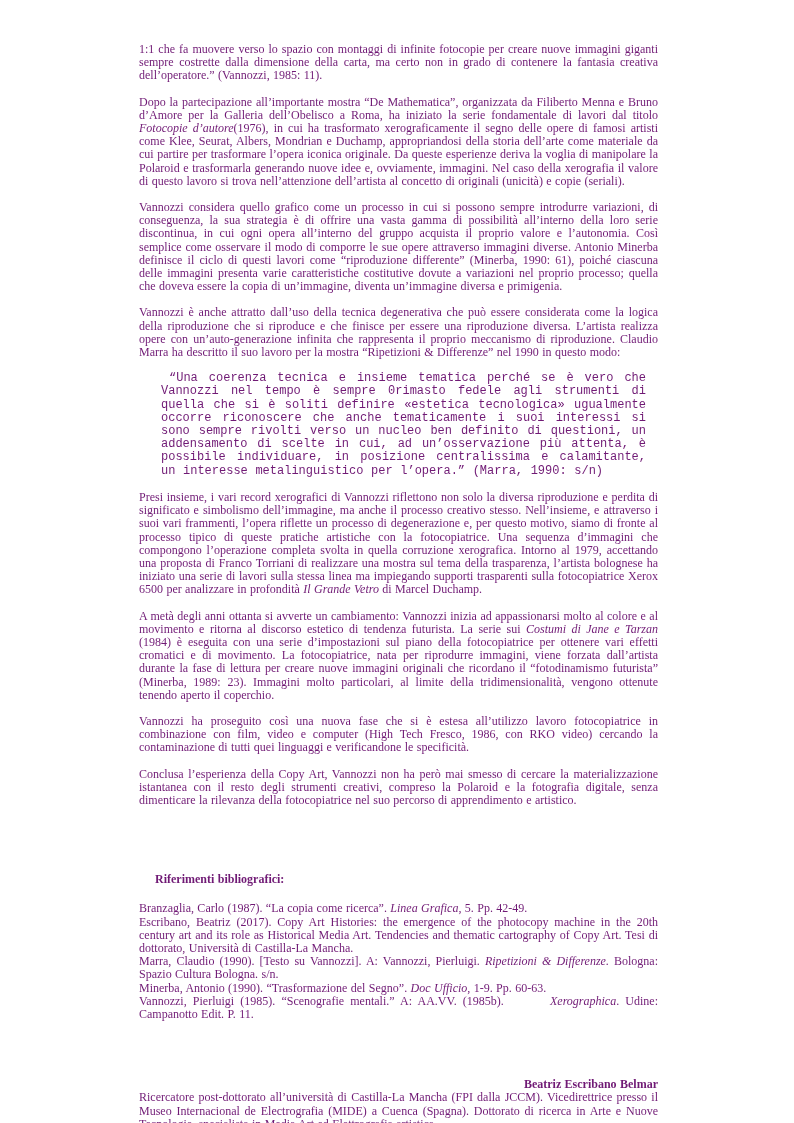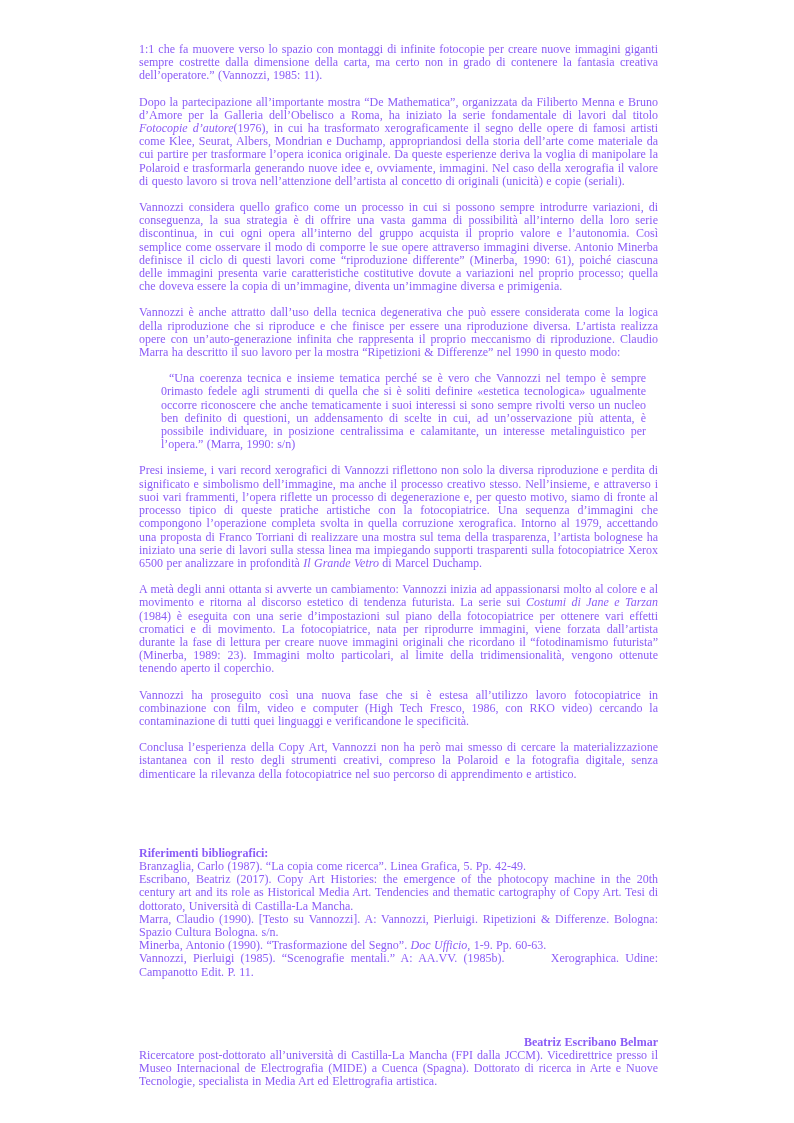--- a/index.html
+++ b/index.html
@@ -12,38 +12,39 @@
     width: 656px;
     height: 1123px;
     margin: 0 auto;
     background: #ffffff;
     box-sizing: border-box;
     padding: 43px 67px 0 70px;
     overflow: hidden;
     font-family: "Liberation Serif", "DejaVu Serif", serif;
     font-size: 12px;
     line-height: 13.2px;
-    color: #8b5cf6;
+    color: #701a75;
     text-align: justify;
     word-spacing: 0.4px;
   }
   .page p { margin: 0 0 13px 0; }
   .quote-block {
     margin-left: 25px;
   }
   .quote-block.marra {
     margin-left: 22px;
     margin-right: 12px;
     text-indent: 8px;
+    font-family: Liberation Mono, monospace;
   }
   .plist p { margin: 0 0 13px 0; }
   .biblio-section { margin-top: 66px; }
   .biblio-title {
     font-weight: bold;
-    margin: 0 !important;
+    margin: 16px !important;
     text-align: left;
   }
   .biblio-list p { margin: 0 !important; }
   .author-section { margin-top: 57px; }
   .author-name {
     font-weight: bold;
     margin: 0 !important;
     text-align: right;
   }
   .author-bio { margin: 0 !important; }
@@ -66,25 +67,25 @@
   <div class="plist">
       <p><span>Presi insieme, i vari record xerografici di Vannozzi riflettono non solo la diversa riproduzione e perdita di significato e simbolismo dell’immagine, ma anche il processo creativo stesso. Nell’insieme, e attraverso i suoi vari frammenti, l’opera riflette un processo di degenerazione e, per questo motivo, siamo di fronte al processo tipico di queste pratiche artistiche con la fotocopiatrice. Una sequenza d’immagini che compongono l’operazione completa svolta in quella corruzione xerografica. Intorno al 1979, accettando una proposta di Franco Torriani di realizzare una mostra sul tema della trasparenza, l’artista bolognese ha iniziato una serie di lavori sulla stessa linea ma impiegando supporti trasparenti sulla fotocopiatrice Xerox 6500 per analizzare in profondità </span><span style="font-style: italic;">Il Grande Vetro</span><span> di Marcel Duchamp.</span></p>
       <p><span>A metà degli anni ottanta si avverte un cambiamento: Vannozzi inizia ad appassionarsi molto al colore e al movimento e ritorna al discorso estetico di tendenza futurista. La serie sui </span><span style="font-style: italic;">Costumi di Jane e Tarzan</span><span> (1984) è eseguita con una serie d’impostazioni sul piano della fotocopiatrice per ottenere vari effetti cromatici e di movimento. La fotocopiatrice, nata per riprodurre immagini, viene forzata dall’artista durante la fase di lettura per creare nuove immagini originali che ricordano il “fotodinamismo futurista” (Minerba, 1989: 23). Immagini molto particolari, al limite della tridimensionalità, vengono ottenute tenendo aperto il coperchio.</span></p>
       <p><span>Vannozzi ha proseguito così una nuova fase che si è estesa all’utilizzo lavoro fotocopiatrice in combinazione con film, video e computer (</span><span style="">High Tech Fresco</span><span>, 1986, con RKO video) cercando la contaminazione di tutti quei linguaggi e verificandone le specificità.</span></p>
       <p><span>Conclusa l’esperienza della Copy Art, Vannozzi non ha però mai smesso di cercare la materializzazione istantanea con il resto degli strumenti creativi, compreso la Polaroid e la fotografia digitale, senza dimenticare la rilevanza della fotocopiatrice nel suo percorso di apprendimento e artistico.</span></p>
     </div>
 
   <div class="biblio-section">
     <p class="biblio-title">Riferimenti bibliografici:</p>
     <div class="biblio-list">
-        <p><span>Branzaglia, Carlo (1987). “La copia come ricerca”. </span><span style="">Linea Grafica</span><span>, 5. Pp. 42-49.</span></p>
+        <p><span>Branzaglia, Carlo (1987). “La copia come ricerca”. </span><span style="font-style: italic;">Linea Grafica</span><span>, 5. Pp. 42-49.</span></p>
         <p><span>Escribano, Beatriz (2017). Copy Art Histories: the emergence of the photocopy machine in the 20th century art and its role as Historical Media Art. Tendencies and thematic cartography of Copy Art. Tesi di dottorato, Università di Castilla-La Mancha.</span></p>
-        <p><span>Marra, Claudio (1990). [Testo su Vannozzi]. A: Vannozzi, Pierluigi. </span><span style=" margin-top: 29px;">Ripetizioni &amp; Differenze.</span><span> Bologna: Spazio Cultura Bologna. s/n.</span></p>
+        <p><span>Marra, Claudio (1990). [Testo su Vannozzi]. A: Vannozzi, Pierluigi. </span><span style="font-style: italic; margin-top: 29px;">Ripetizioni &amp; Differenze.</span><span> Bologna: Spazio Cultura Bologna. s/n.</span></p>
         <p><span>Minerba, Antonio (1990). “Trasformazione del Segno”. </span><span style="font-style: italic;">Doc Ufficio</span><span>, 1-9. Pp. 60-63.</span></p>
-        <p><span>Vannozzi, Pierluigi (1985). “Scenografie mentali.” A: AA.VV. (1985b). </span><span style=" margin-left: 40px;">Xerographica</span><span>. Udine: Campanotto Edit. P. 11.</span></p>
+        <p><span>Vannozzi, Pierluigi (1985). “Scenografie mentali.” A: AA.VV. (1985b). </span><span style="font-style: italic; margin-left: 40px;">Xerographica</span><span>. Udine: Campanotto Edit. P. 11.</span></p>
       </div>
   </div>
 
   <div class="author-section">
     <p class="author-name">Beatriz Escribano Belmar</p>
     <p class="author-bio">Ricercatore post-dottorato all’università di Castilla-La Mancha (FPI dalla JCCM). Vicedirettrice presso il Museo Internacional de Electrografia (MIDE) a Cuenca (Spagna). Dottorato di ricerca in Arte e Nuove Tecnologie, specialista in Media Art ed Elettrografia artistica.</p>
   </div>
 
 </div>
 

